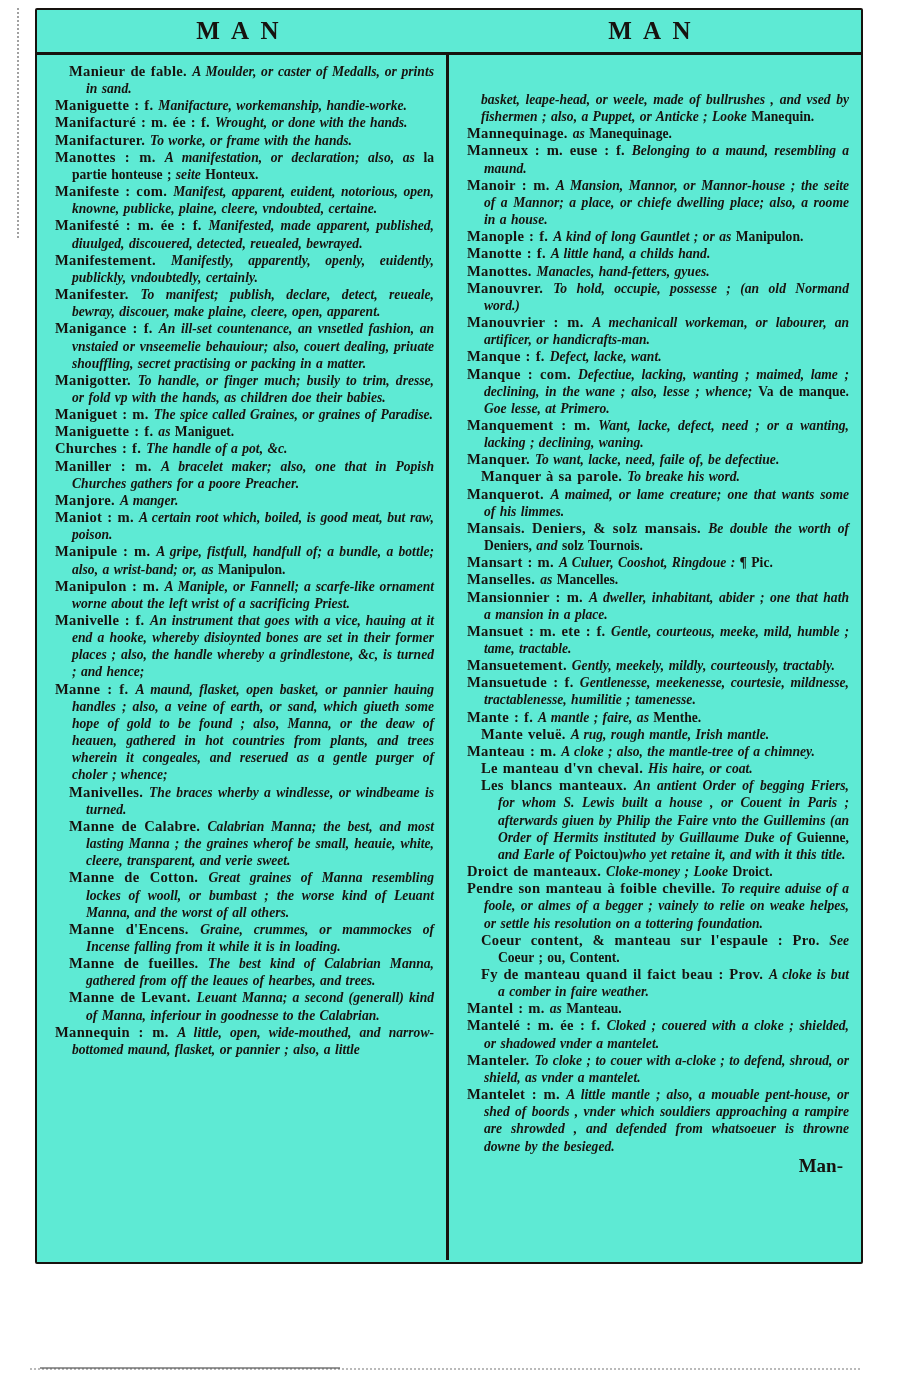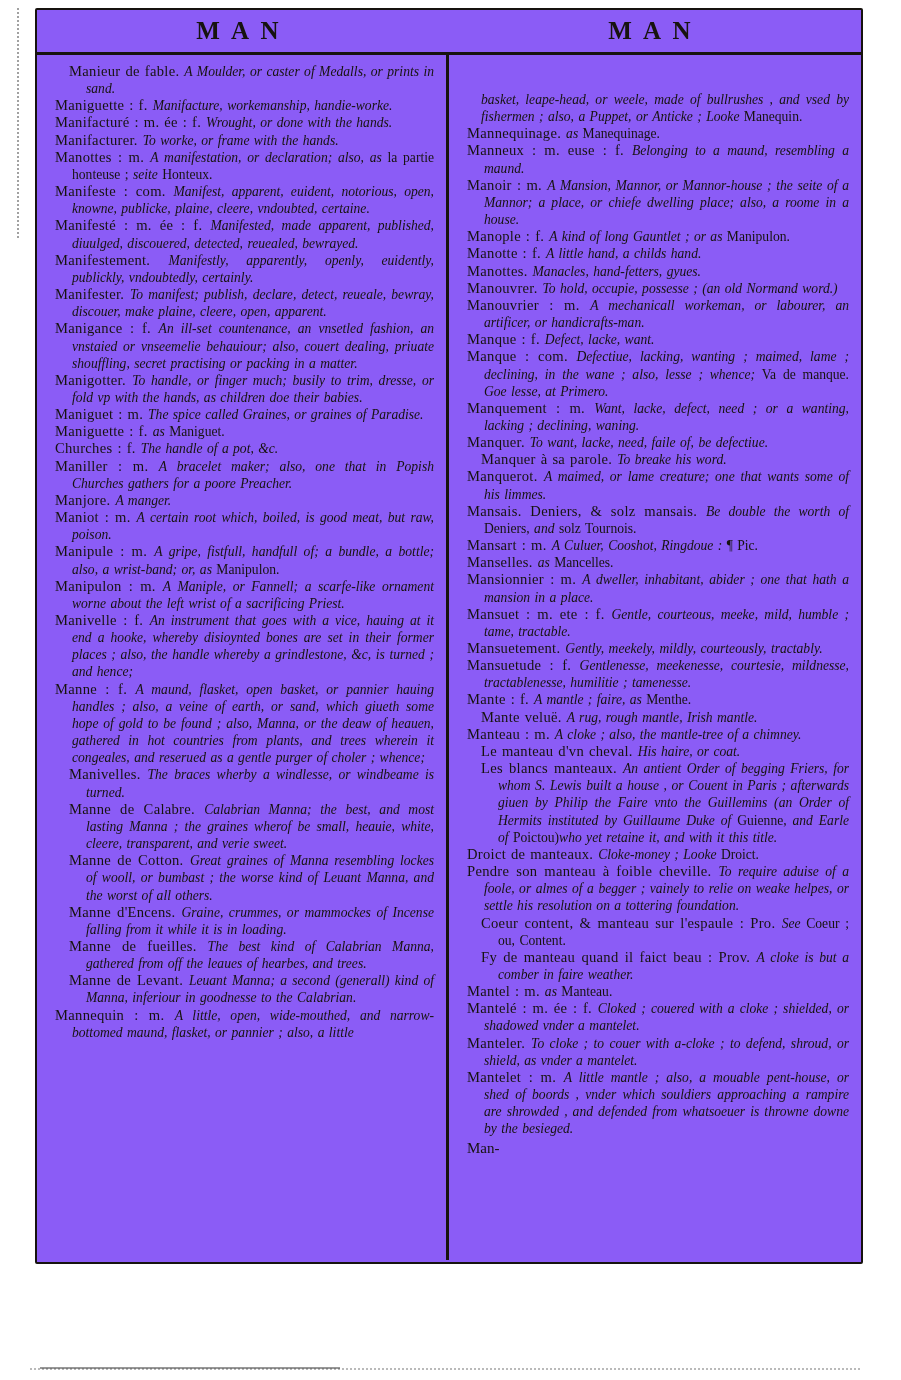--- a/index.html
+++ b/index.html
@@ -7,53 +7,53 @@
     width:901px;height:1380px;position:relative;overflow:hidden;
     font-family:"Liberation Serif", serif;color:#17130f;
     -webkit-font-smoothing:antialiased;
   }
   .scan-edge{
     position:absolute;left:17px;top:8px;width:2px;height:230px;
     border-left:2px dotted #555;opacity:.55;
   }
   .page-frame{
     position:absolute;left:35px;top:8px;width:828px;height:1256px;
-    border:2px solid #17130f;border-radius:2px;background:#8b5cf6;
+    border:2px solid #17130f;border-radius:2px;background:#5eead4;
     box-sizing:border-box;
   }
   .running-head{
     position:absolute;left:0;top:0;width:100%;height:42px;
     border-bottom:3px solid #17130f;display:flex;
   }
   .running-head .half{
     width:50%;display:flex;align-items:center;justify-content:center;
     font-size:25px;font-weight:bold;letter-spacing:.45em;
     font-family:"Liberation Serif", serif;
   }
   .columns{
     position:absolute;left:0;top:45px;width:100%;height:1205px;
     display:flex;box-sizing:border-box;
   }
   .col{
     width:50%;box-sizing:border-box;padding:8px 12px 0 18px;
-    overflow:hidden;height:100%;
+    overflow:hidden;height:100%;font-weight:bold;
   }
   .col.left{border-right:3px solid #17130f;}
   .entry{
     margin:0;font-size:13.6px;line-height:17.15px;text-align:justify;
     padding-left:17px;text-indent:-17px;
     word-spacing:1px;
   }
   .entry.sub{padding-left:31px;text-indent:-17px;}
   .entry.cont{padding-left:14px;text-indent:0;margin-top:28px;}
   .r{font-style:normal;}
   .i{font-style:italic;}
   .entry .r:first-child{font-size:14.6px;letter-spacing:.02em;}
   .catchword{
-    margin:2px 6px 0 0;font-size:15px;font-style:normal;
+    margin:2px 6px 0 0;font-size:19px;text-align:right;font-style:normal;
   }
   .bottom-artifact{
     position:absolute;left:30px;top:1368px;width:830px;height:1px;
     border-top:2px dotted #777;opacity:.5;
   }
   .bottom-artifact-dark{
     position:absolute;left:40px;top:1367px;width:300px;height:2px;
     background:#444;opacity:.55;
   }
 </style>

